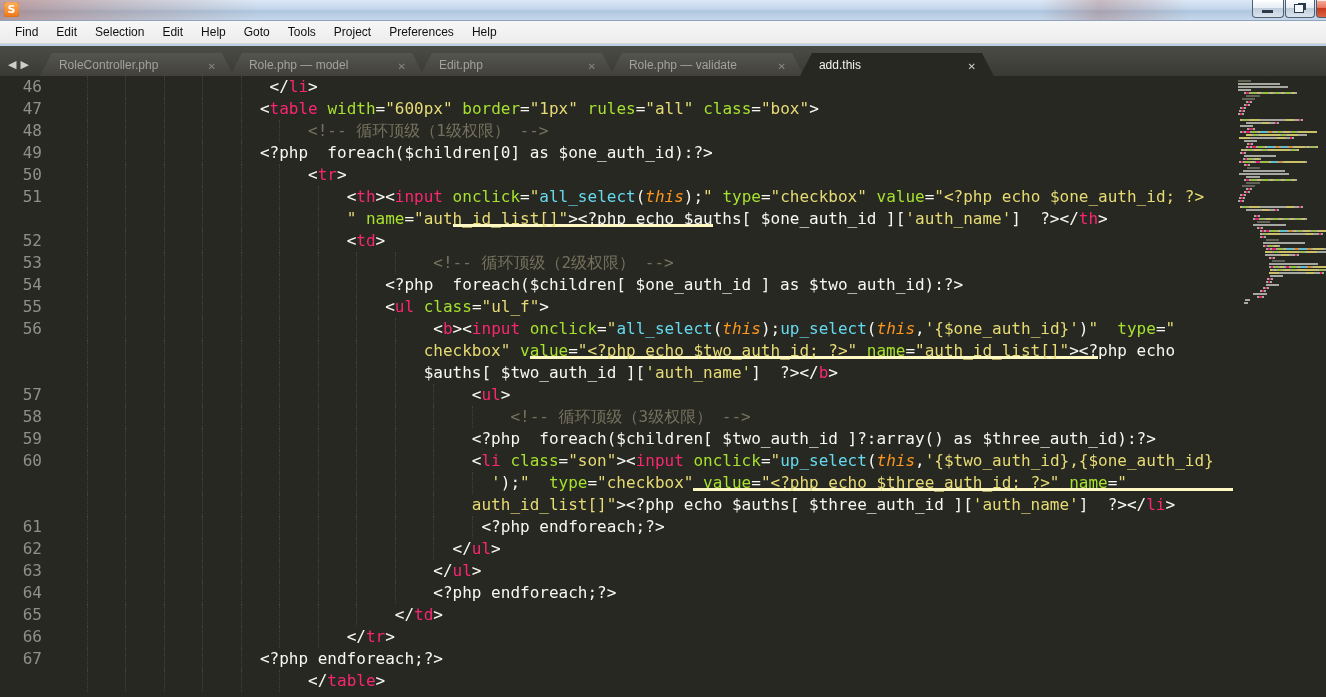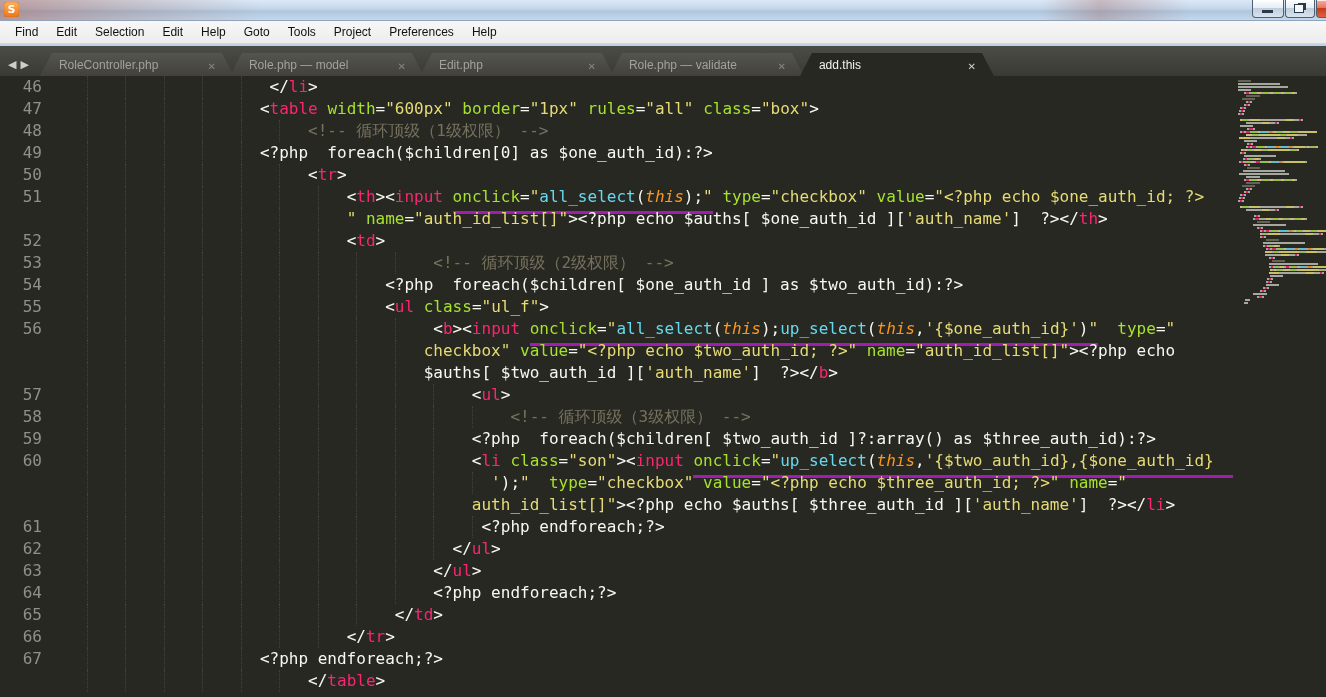--- a/index.html
+++ b/index.html
@@ -51,21 +51,21 @@
     font-family:"DejaVu Sans Mono","Liberation Mono",monospace;font-size:16px;}
   .code-rows{position:absolute;top:0;left:0;right:90px;}
   .row{height:22px;display:flex;white-space:pre;}
   .gutter{flex:0 0 42px;text-align:right;color:#8f908a;line-height:22px;padding-right:0;}
   .rowtext{position:relative;margin-left:6px;line-height:22px;color:#f8f8f2;}
   .guide{position:absolute;top:0;bottom:0;width:0;border-left:1px dotted rgba(255,255,255,.13);}
   .seg{line-height:22px;}
   .seg.pl{color:#f8f8f2}.seg.tag{color:#f92672}.seg.attr{color:#a6e22e}
   .seg.str{color:#e6db74}.seg.com{color:#75715e}.seg.fn{color:#66d9ef}
   .seg.kw{color:#fd971f;font-style:italic}
-  .seg.u{border-bottom:3px solid #a21caf;padding-bottom:5px;margin-top:32px;}
+  .seg.u{border-bottom:3px solid #fef9c3;padding-bottom:18px;margin-top:32px;}
 
   
   .minimap{position:absolute;top:4px;right:0;width:88px;bottom:0;overflow:hidden;}
   .mrow{height:2px;margin-bottom:1px;white-space:nowrap;}
   .mseg{display:inline-block;height:2px;vertical-align:top;opacity:.85;}
 </style>
 </head>
 <body>
 
 <div class="titlebar">

